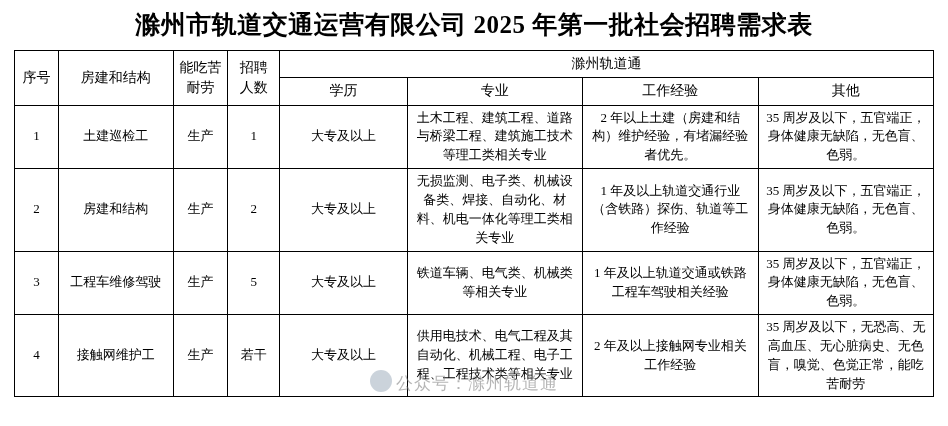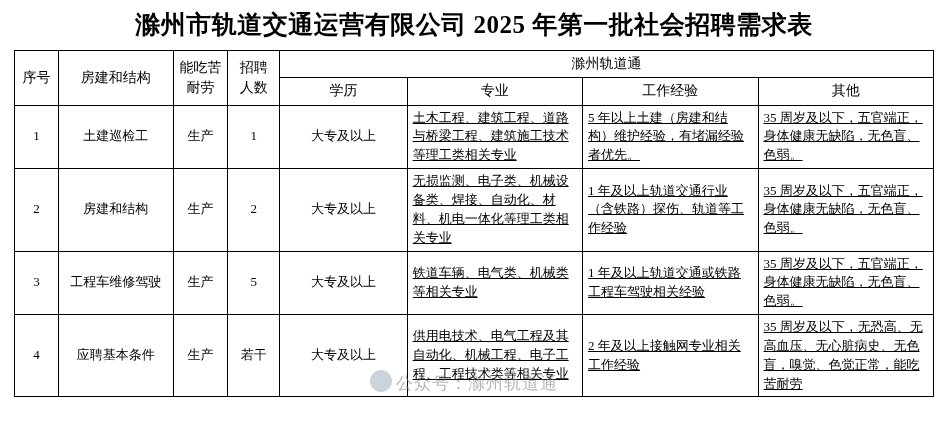--- a/index.html
+++ b/index.html
@@ -47,22 +47,21 @@
     line-height: 1.45;
   }
   .hdr {
     text-align: center;
     font-size: 14px;
   }
   .c-center {
     text-align: center;
   }
   .c-just {
-    text-align: left;
-    text-decoration: underline;
+    text-align: center;
   }
   .col-idx   { width: 42px; }
   .col-post  { width: 110px; }
   .col-type  { width: 52px; }
   .col-num   { width: 50px; }
   .col-edu   { width: 122px; }
   .col-major { width: 168px; }
   .col-exp   { width: 168px; }
   .col-other { width: 168px; }
   .watermark {
@@ -121,21 +120,21 @@
       </tr>
     </thead>
     <tbody>
       <tr>
         <td class="c-center">1</td>
         <td class="c-center">土建巡检工</td>
         <td class="c-center">生产</td>
         <td class="c-center">1</td>
         <td class="c-center">大专及以上</td>
         <td class="c-just">土木工程、建筑工程、道路与桥梁工程、建筑施工技术等理工类相关专业</td>
-        <td class="c-just">5 年以上土建（房建和结构）维护经验，有堵漏经验者优先。</td>
+        <td class="c-just">2 年以上土建（房建和结构）维护经验，有堵漏经验者优先。</td>
         <td class="c-just">35 周岁及以下，五官端正，身体健康无缺陷，无色盲、色弱。</td>
       </tr>
       <tr>
         <td class="c-center">2</td>
         <td class="c-center">房建和结构</td>
         <td class="c-center">生产</td>
         <td class="c-center">2</td>
         <td class="c-center">大专及以上</td>
         <td class="c-just">无损监测、电子类、机械设备类、焊接、自动化、材料、机电一体化等理工类相关专业</td>
         <td class="c-just">1 年及以上轨道交通行业（含铁路）探伤、轨道等工作经验</td>
@@ -146,21 +145,21 @@
         <td class="c-center">工程车维修驾驶</td>
         <td class="c-center">生产</td>
         <td class="c-center">5</td>
         <td class="c-center">大专及以上</td>
         <td class="c-just">铁道车辆、电气类、机械类等相关专业</td>
         <td class="c-just">1 年及以上轨道交通或铁路工程车驾驶相关经验</td>
         <td class="c-just">35 周岁及以下，五官端正，身体健康无缺陷，无色盲、色弱。</td>
       </tr>
       <tr>
         <td class="c-center">4</td>
-        <td class="c-center">应聘基本条件</td>
+        <td class="c-center">接触网维护工</td>
         <td class="c-center">生产</td>
         <td class="c-center">若干</td>
         <td class="c-center">大专及以上</td>
         <td class="c-just">供用电技术、电气工程及其自动化、机械工程、电子工程、工程技术类等相关专业</td>
         <td class="c-just">2 年及以上接触网专业相关工作经验</td>
         <td class="c-just">35 周岁及以下，无恐高、无高血压、无心脏病史、无色盲，嗅觉、色觉正常，能吃苦耐劳</td>
       </tr>
     </tbody>
   </table>
 

